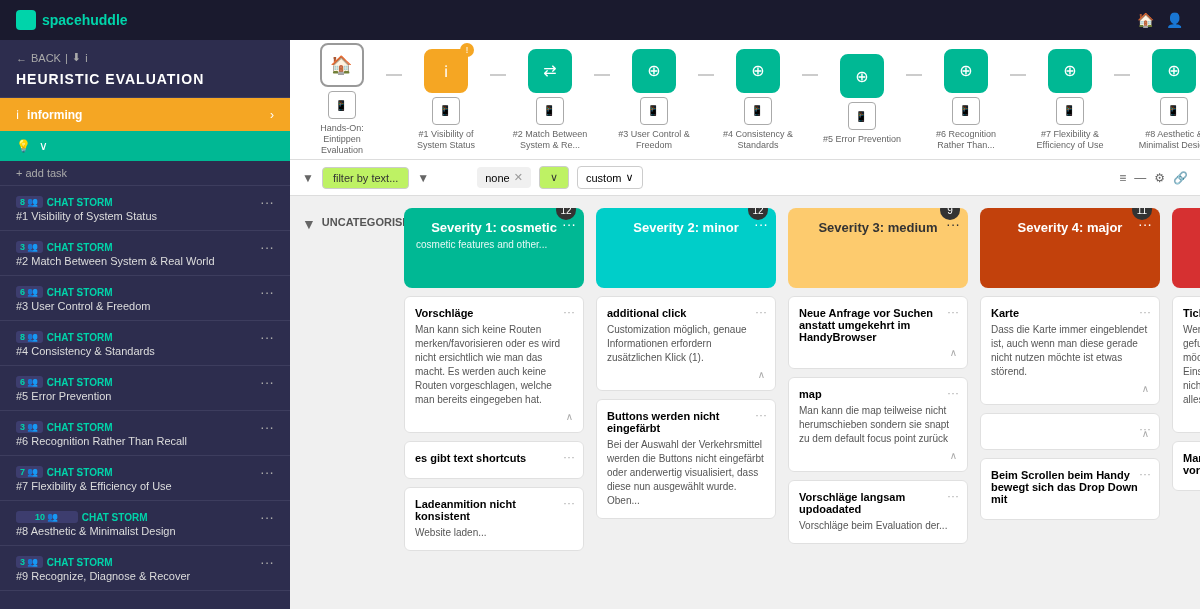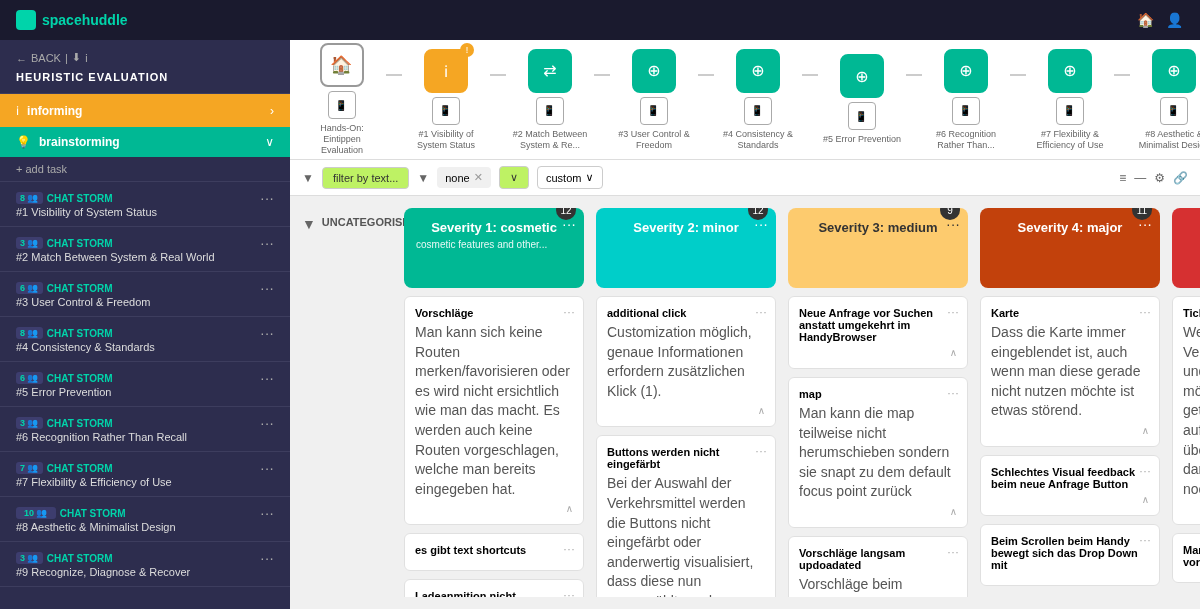--- a/index.html
+++ b/index.html
@@ -12,21 +12,21 @@
     .top-nav-icons { margin-left: auto; display: flex; gap: 12px; }
     .top-nav-icons span { cursor: pointer; font-size: 14px; }
 
     
     .main { display: flex; flex: 1; overflow: hidden; }
 
     
     .sidebar { width: 290px; background: #2d2d4e; color: white; display: flex; flex-direction: column; flex-shrink: 0; overflow-y: auto; }
     .sidebar-header { padding: 10px 16px; border-bottom: 1px solid #3d3d5e; }
     .back-link { font-size: 11px; color: #aaa; cursor: pointer; display: flex; align-items: center; gap: 4px; margin-bottom: 6px; }
-    .sidebar-title { font-size: 11px; font-weight: 700; letter-spacing: 1px; color: white; text-transform: uppercase; }
+    .sidebar-title { font-size: 14px; font-weight: 700; letter-spacing: 1px; color: white; text-transform: uppercase; }
     .sidebar-section { }
     .sidebar-item-active { background: #f5a623; display: flex; align-items: center; padding: 8px 16px; cursor: pointer; }
     .sidebar-item-active .icon { margin-right: 8px; }
     .sidebar-item-active .label { font-weight: 600; color: white; flex: 1; }
     .sidebar-item-active .arrow { color: white; }
     .sidebar-item-expanded { background: #00b894; display: flex; align-items: center; padding: 8px 16px; cursor: pointer; }
     .sidebar-item-expanded .label { font-weight: 600; color: white; flex: 1; }
     .add-task { padding: 6px 16px; font-size: 11px; color: #aaa; cursor: pointer; border-bottom: 1px solid #3d3d5e; }
     .task-list { }
     .task-item { padding: 8px 16px; border-bottom: 1px solid #3d3d5e; cursor: pointer; display: flex; align-items: flex-start; justify-content: space-between; }
@@ -40,21 +40,21 @@
     
     .workflow-bar { background: white; border-bottom: 1px solid #ddd; padding: 8px 12px; display: flex; align-items: center; gap: 4px; overflow-x: auto; height: 120px; flex-shrink: 0; }
     .workflow-step { display: flex; flex-direction: column; align-items: center; gap: 4px; min-width: 80px; cursor: pointer; }
     .workflow-step-box { width: 44px; height: 44px; border: 2px solid #ccc; border-radius: 8px; display: flex; align-items: center; justify-content: center; background: white; position: relative; }
     .workflow-step-box.home { border-color: #999; }
     .workflow-step-label { font-size: 9px; text-align: center; color: #666; max-width: 80px; line-height: 1.2; }
 
     
     .filter-bar { background: white; border-bottom: 1px solid #ddd; padding: 6px 12px; display: flex; align-items: center; gap: 8px; flex-shrink: 0; }
     .filter-btn { display: flex; align-items: center; gap: 4px; padding: 4px 10px; border: 1px solid #ccc; border-radius: 4px; background: #bef264; cursor: pointer; font-size: 11px; color: #333; }
-    .filter-tag { display: flex; align-items: center; gap: 4px; padding: 4px 8px; background: #f0f0f0; border-radius: 4px; font-size: 11px; }
+    .filter-tag { display: flex; align-items: center; gap: 4px; padding: 4px 8px; background: #f0f0f0; border-radius: 4px; font-size: 11px; margin-left: 40px; }
     .filter-tag .close { cursor: pointer; color: #999; }
     .filter-select { padding: 4px 8px; border: 1px solid #ccc; border-radius: 4px; font-size: 11px; background: white; cursor: pointer; display: flex; align-items: center; gap: 4px; }
     .filter-icons { margin-left: auto; display: flex; gap: 8px; color: #666; cursor: pointer; }
 
     
     .kanban-area { flex: 1; overflow-x: auto; overflow-y: hidden; padding: 12px; display: flex; gap: 12px; }
 
     
     .kanban-column-wrapper { display: flex; flex-direction: column; gap: 8px; }
     .kanban-col { width: 180px; flex-shrink: 0; display: flex; flex-direction: column; gap: 8px; max-height: 100%; overflow-y: auto; }
@@ -66,21 +66,21 @@
     .sev1 { background: #00b894; }
     .sev2 { background: #00cec9; }
     .sev3 { background: #fdcb6e; color: #333 !important; }
     .sev3 .title, .sev3 .menu, .sev3 .body { color: #333 !important; }
     .sev4 { background: #c2410c; }
     .sev5 { background: #d63031; }
 
     
     .issue-card { background: white; border-radius: 6px; padding: 10px; border: 1px solid #e0e0e0; position: relative; }
     .issue-card .card-title { font-weight: 600; font-size: 11px; margin-bottom: 4px; }
-    .issue-card .card-body { font-size: 14px; color: #555; line-height: 1.4; }
+    .issue-card .card-body { font-size: 10px; color: #555; line-height: 1.4; }
     .issue-card .card-menu { position: absolute; top: 8px; right: 8px; cursor: pointer; color: #aaa; font-size: 12px; }
     .issue-card .collapse-btn { display: flex; justify-content: flex-end; margin-top: 4px; cursor: pointer; color: #aaa; font-size: 10px; }
     .uncategorised-label { font-size: 11px; font-weight: 700; color: #555; text-transform: uppercase; display: flex; align-items: center; gap: 6px; margin-bottom: 4px; }
     .down-arrow { font-size: 10px; color: #999; }
 
     .kanban-col::-webkit-scrollbar { width: 4px; }
     .kanban-col::-webkit-scrollbar-thumb { background: #ccc; border-radius: 2px; }
     .sidebar::-webkit-scrollbar { width: 4px; }
     .sidebar::-webkit-scrollbar-thumb { background: #4d4d6e; border-radius: 2px; }
   </style>
@@ -116,21 +116,20 @@
       <div class="sidebar-item-active">
         <span class="icon">ℹ</span>
         <span class="label">informing</span>
         <span class="arrow">›</span>
       </div>
     </div>
 
     <div class="sidebar-section">
       <div class="sidebar-item-expanded">
         <span class="icon" style="margin-right:8px;">💡</span>
-        <span class="label">brainstorming</span>
         <span class="arrow">∨</span>
       </div>
       <div class="add-task">+ add task</div>
       <div class="task-list" id="task-list">
           <div class="task-item">
     <div>
       <div class="task-tag">
         <span style="background:#3d3d6e; color:#00d4aa; padding:1px 4px; border-radius:3px; font-size:9px;">8 👥</span>
         <span style="color:#00d4aa;">CHAT STORM</span>
       </div>
@@ -194,21 +193,21 @@
         <span style="background:#3d3d6e; color:#00d4aa; padding:1px 4px; border-radius:3px; font-size:9px;">7 👥</span>
         <span style="color:#00d4aa;">CHAT STORM</span>
       </div>
       <div class="task-name">#7 Flexibility &amp; Efficiency of Use</div>
     </div>
     <span class="task-menu">···</span>
   </div>
           <div class="task-item">
     <div>
       <div class="task-tag">
-        <span style="background:#3d3d6e; color:#00d4aa; padding:1px 8px; border-radius:3px; font-size:9px;">10 👥</span>
+        <span style="background:#3d3d6e; color:#00d4aa; padding:1px 19px; border-radius:3px; font-size:9px;">10 👥</span>
         <span style="color:#00d4aa;">CHAT STORM</span>
       </div>
       <div class="task-name">#8 Aesthetic &amp; Minimalist Design</div>
     </div>
     <span class="task-menu">···</span>
   </div>
           <div class="task-item">
     <div>
       <div class="task-tag">
         <span style="background:#3d3d6e; color:#00d4aa; padding:1px 4px; border-radius:3px; font-size:9px;">3 👥</span>
@@ -431,21 +430,20 @@
           <div class="title">Severity 4: major</div>
         </div>
         <div class="issue-card">
           <span class="card-menu">···</span>
           <div class="card-title">Karte</div>
           <div class="card-body">Dass die Karte immer eingeblendet ist, auch wenn man diese gerade nicht nutzen möchte ist etwas störend.</div>
           <div class="collapse-btn">∧</div>
         </div>
         <div class="issue-card">
           <span class="card-menu">···</span>
-          <div class="card-title">Schlechtes Visual feedback beim neue Anfrage Button</div>
           <div class="collapse-btn">∧</div>
         </div>
         <div class="issue-card">
           <span class="card-menu">···</span>
           <div class="card-title">Beim Scrollen beim Handy bewegt sich das Drop Down mit</div>
         </div>
       </div>
 
       <div class="kanban-col">
         <div class="severity-card sev5">

